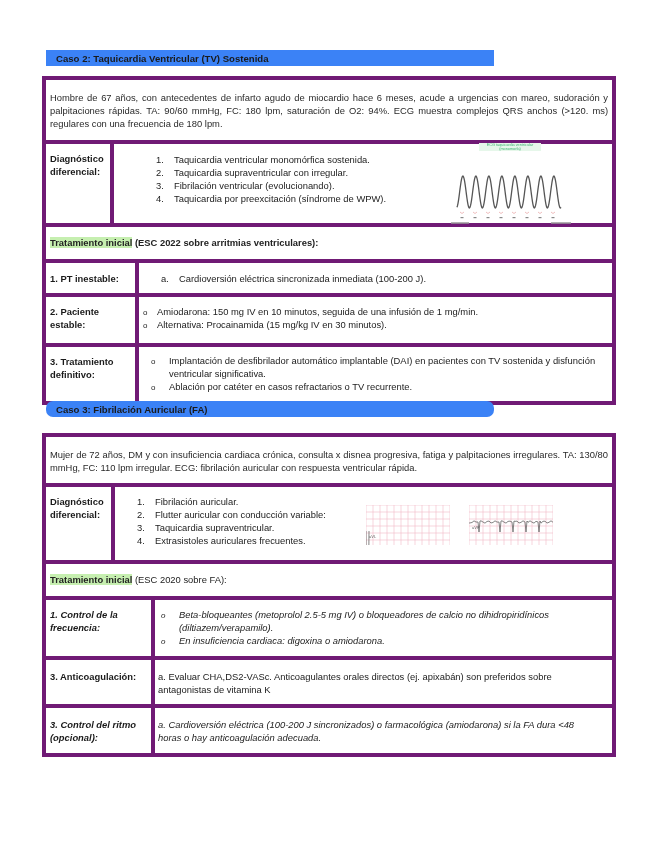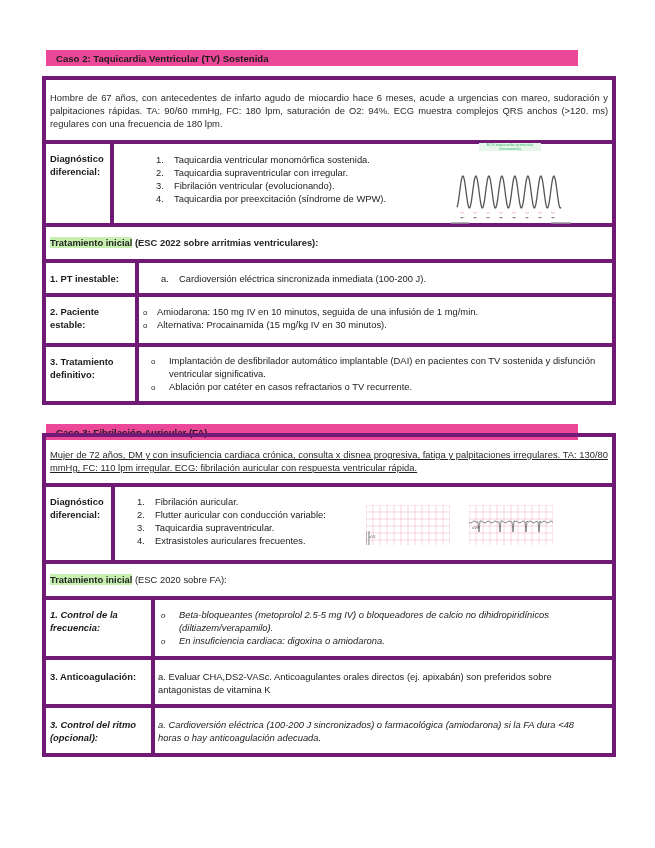--- a/index.html
+++ b/index.html
@@ -4,22 +4,22 @@
 <style>
   * { box-sizing: border-box; }
   html, body { margin: 0; padding: 0; }
   body {
     width: 655px; height: 848px; background: #ffffff;
     font-family: "Liberation Sans", "DejaVu Sans", sans-serif;
     color: #222; position: relative; overflow: hidden;
     font-size: 9.4px; line-height: 1.38;
   }
   .case-title {
-    position: absolute; left: 46px; width: 532px; height: 16px;
-    background: #ec4899; font-weight: bold; font-size: 9.6px;
+    position: absolute; left: 46px; width: 448px; height: 16px;
+    background: #3b82f6; font-weight: bold; font-size: 9.6px;
     padding: 2px 0 0 10px; color: #1a1a1a;
   }
   table.doc {
     position: absolute; left: 42px; width: 570px;
     border-collapse: collapse; table-layout: fixed;
   }
   table.doc td {
     border: 4px solid #701a75; vertical-align: top; padding: 0;
   }
   .desc { padding: 12px 4px 0 4px !important; text-align: justify; color: #2a2a2a; }
@@ -147,30 +147,30 @@
         <li>
               <span class="b" style="width:18px">o</span>
               <span>Ablación por catéter en casos refractarios o TV recurrente.</span>
             </li>
       </ul>
     </td>
   </tr>
 </tbody>
   </table>
 
-<div class="case-title" style="top:424px;">Caso 3: Fibrilación Auricular (FA)</div>
+<div class="case-title" style="top:401px;border-radius:7px;">Caso 3: Fibrilación Auricular (FA)</div>
 
 <table class="doc" style="top:433px;">
   <colgroup>
       <col style="width:69px">
       <col style="width:40px">
       <col style="width:461px">
     </colgroup>
   <tbody>
-      <tr style="height:50px;text-decoration:underline;">
+      <tr style="height:50px;">
     <td colspan="3" class="desc">Mujer de 72 años, DM y con insuficiencia cardiaca crónica, consulta x disnea progresiva, fatiga y palpitaciones irregulares. TA: 130/80 mmHg, FC: 110 lpm irregular. ECG: fibrilación auricular con respuesta ventricular rápida.</td>
   </tr>
   <tr style="height:74px;">
     <td class="label">Diagnóstico diferencial:</td>
     <td colspan="2">
       <div class="cell-wrap" style="height:73px;">
         <ol class="dx" style="position:absolute;left:22px;top:9px;">
           <li>
                 <span class="num">1.</span>
                 <span>Fibrilación auricular.</span>

